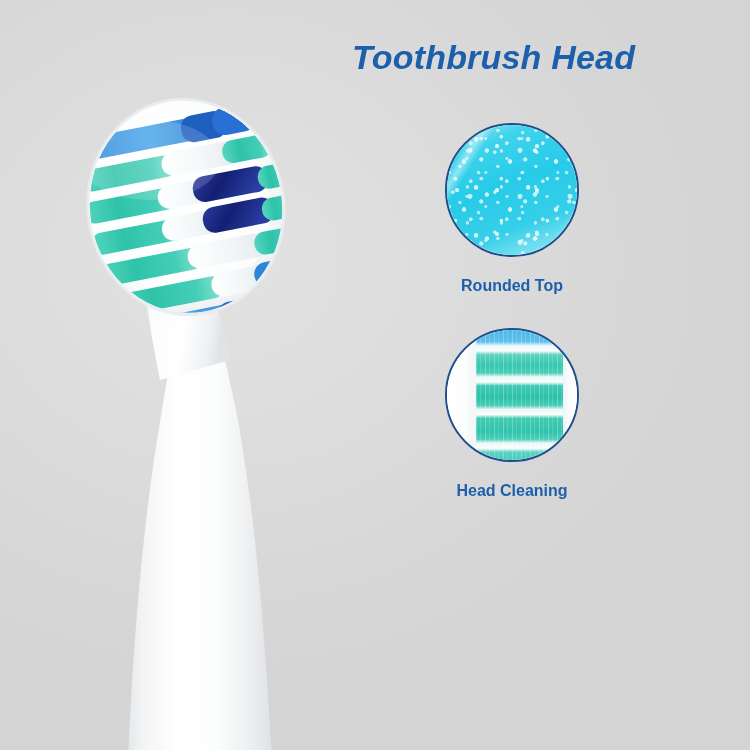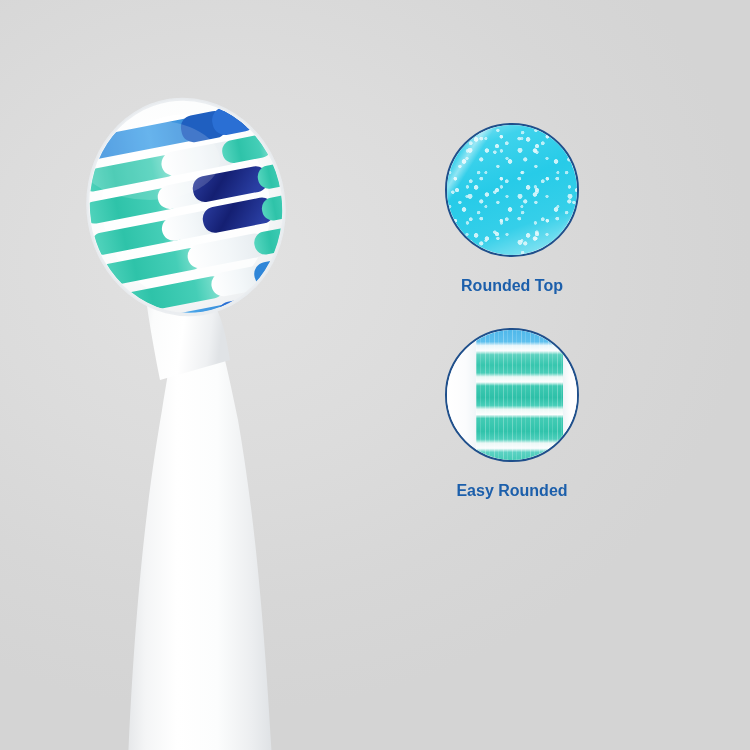--- a/index.html
+++ b/index.html
@@ -237,20 +237,21 @@
     width: 60%;
     height: 8%;
     background: radial-gradient(ellipse at center, rgba(140,150,160,.25) 0%, rgba(140,150,160,0) 70%);
   }
 </style>
 </head>
 <body>
 
 <div id="stage">
 
+  <div id="title">Toothbrush Head</div>
 
   <svg id="brush" viewBox="0 0 400 700" preserveAspectRatio="xMidYMid meet">
     <defs>
       <linearGradient id="handleGrad" x1="0" y1="0" x2="1" y2="0">
         <stop offset="0%" stop-color="#e6e8ea"></stop>
         <stop offset="12%" stop-color="#f4f5f6"></stop>
         <stop offset="34%" stop-color="#ffffff"></stop>
         <stop offset="62%" stop-color="#fcfdfd"></stop>
         <stop offset="86%" stop-color="#eceef0"></stop>
         <stop offset="100%" stop-color="#dfe2e5"></stop>
@@ -386,18 +387,18 @@
     <div class="circle-wrap">
       <div class="circle">
         <div class="c2-left-white"></div>
         <div class="c2-bands">
             <div class="c2-fiber"></div>
           </div>
         <div class="c2-right-white"></div>
       </div>
     </div>
     <div class="caption">
-      <div>Easy Rounded</div>
+      <div>Head Cleaning</div>
     </div>
   </div>
 
 
 </div>
 
 </body></html>

